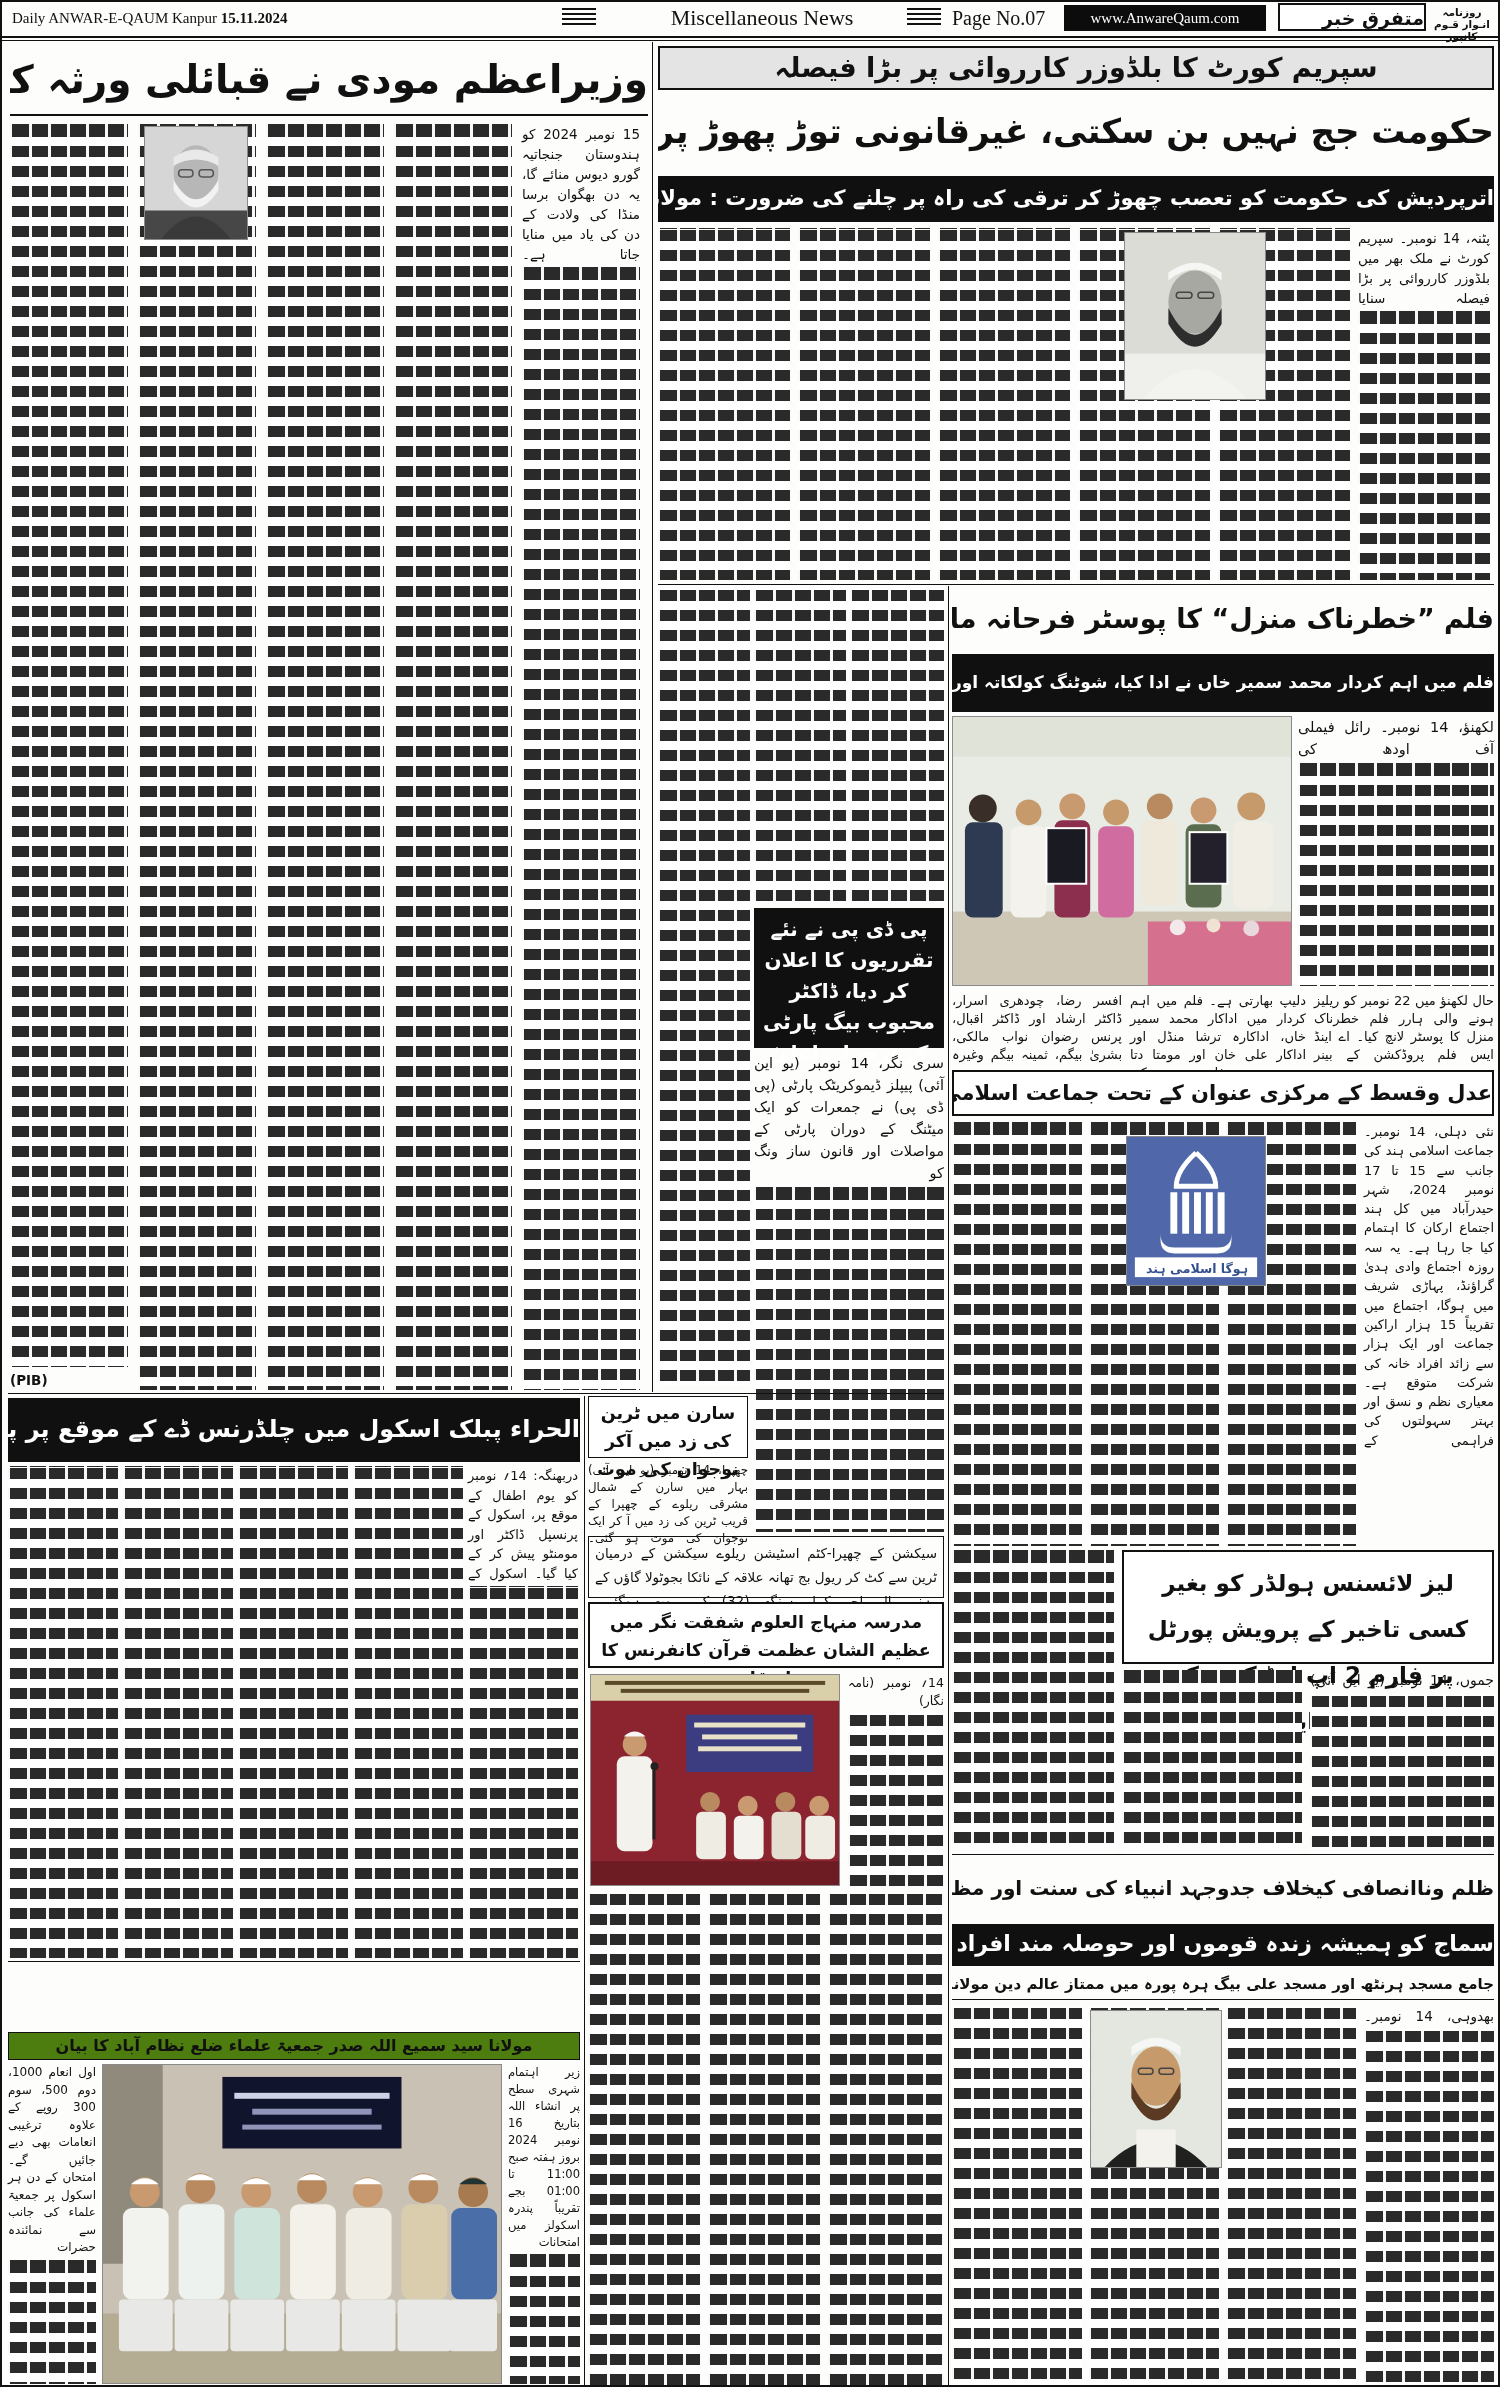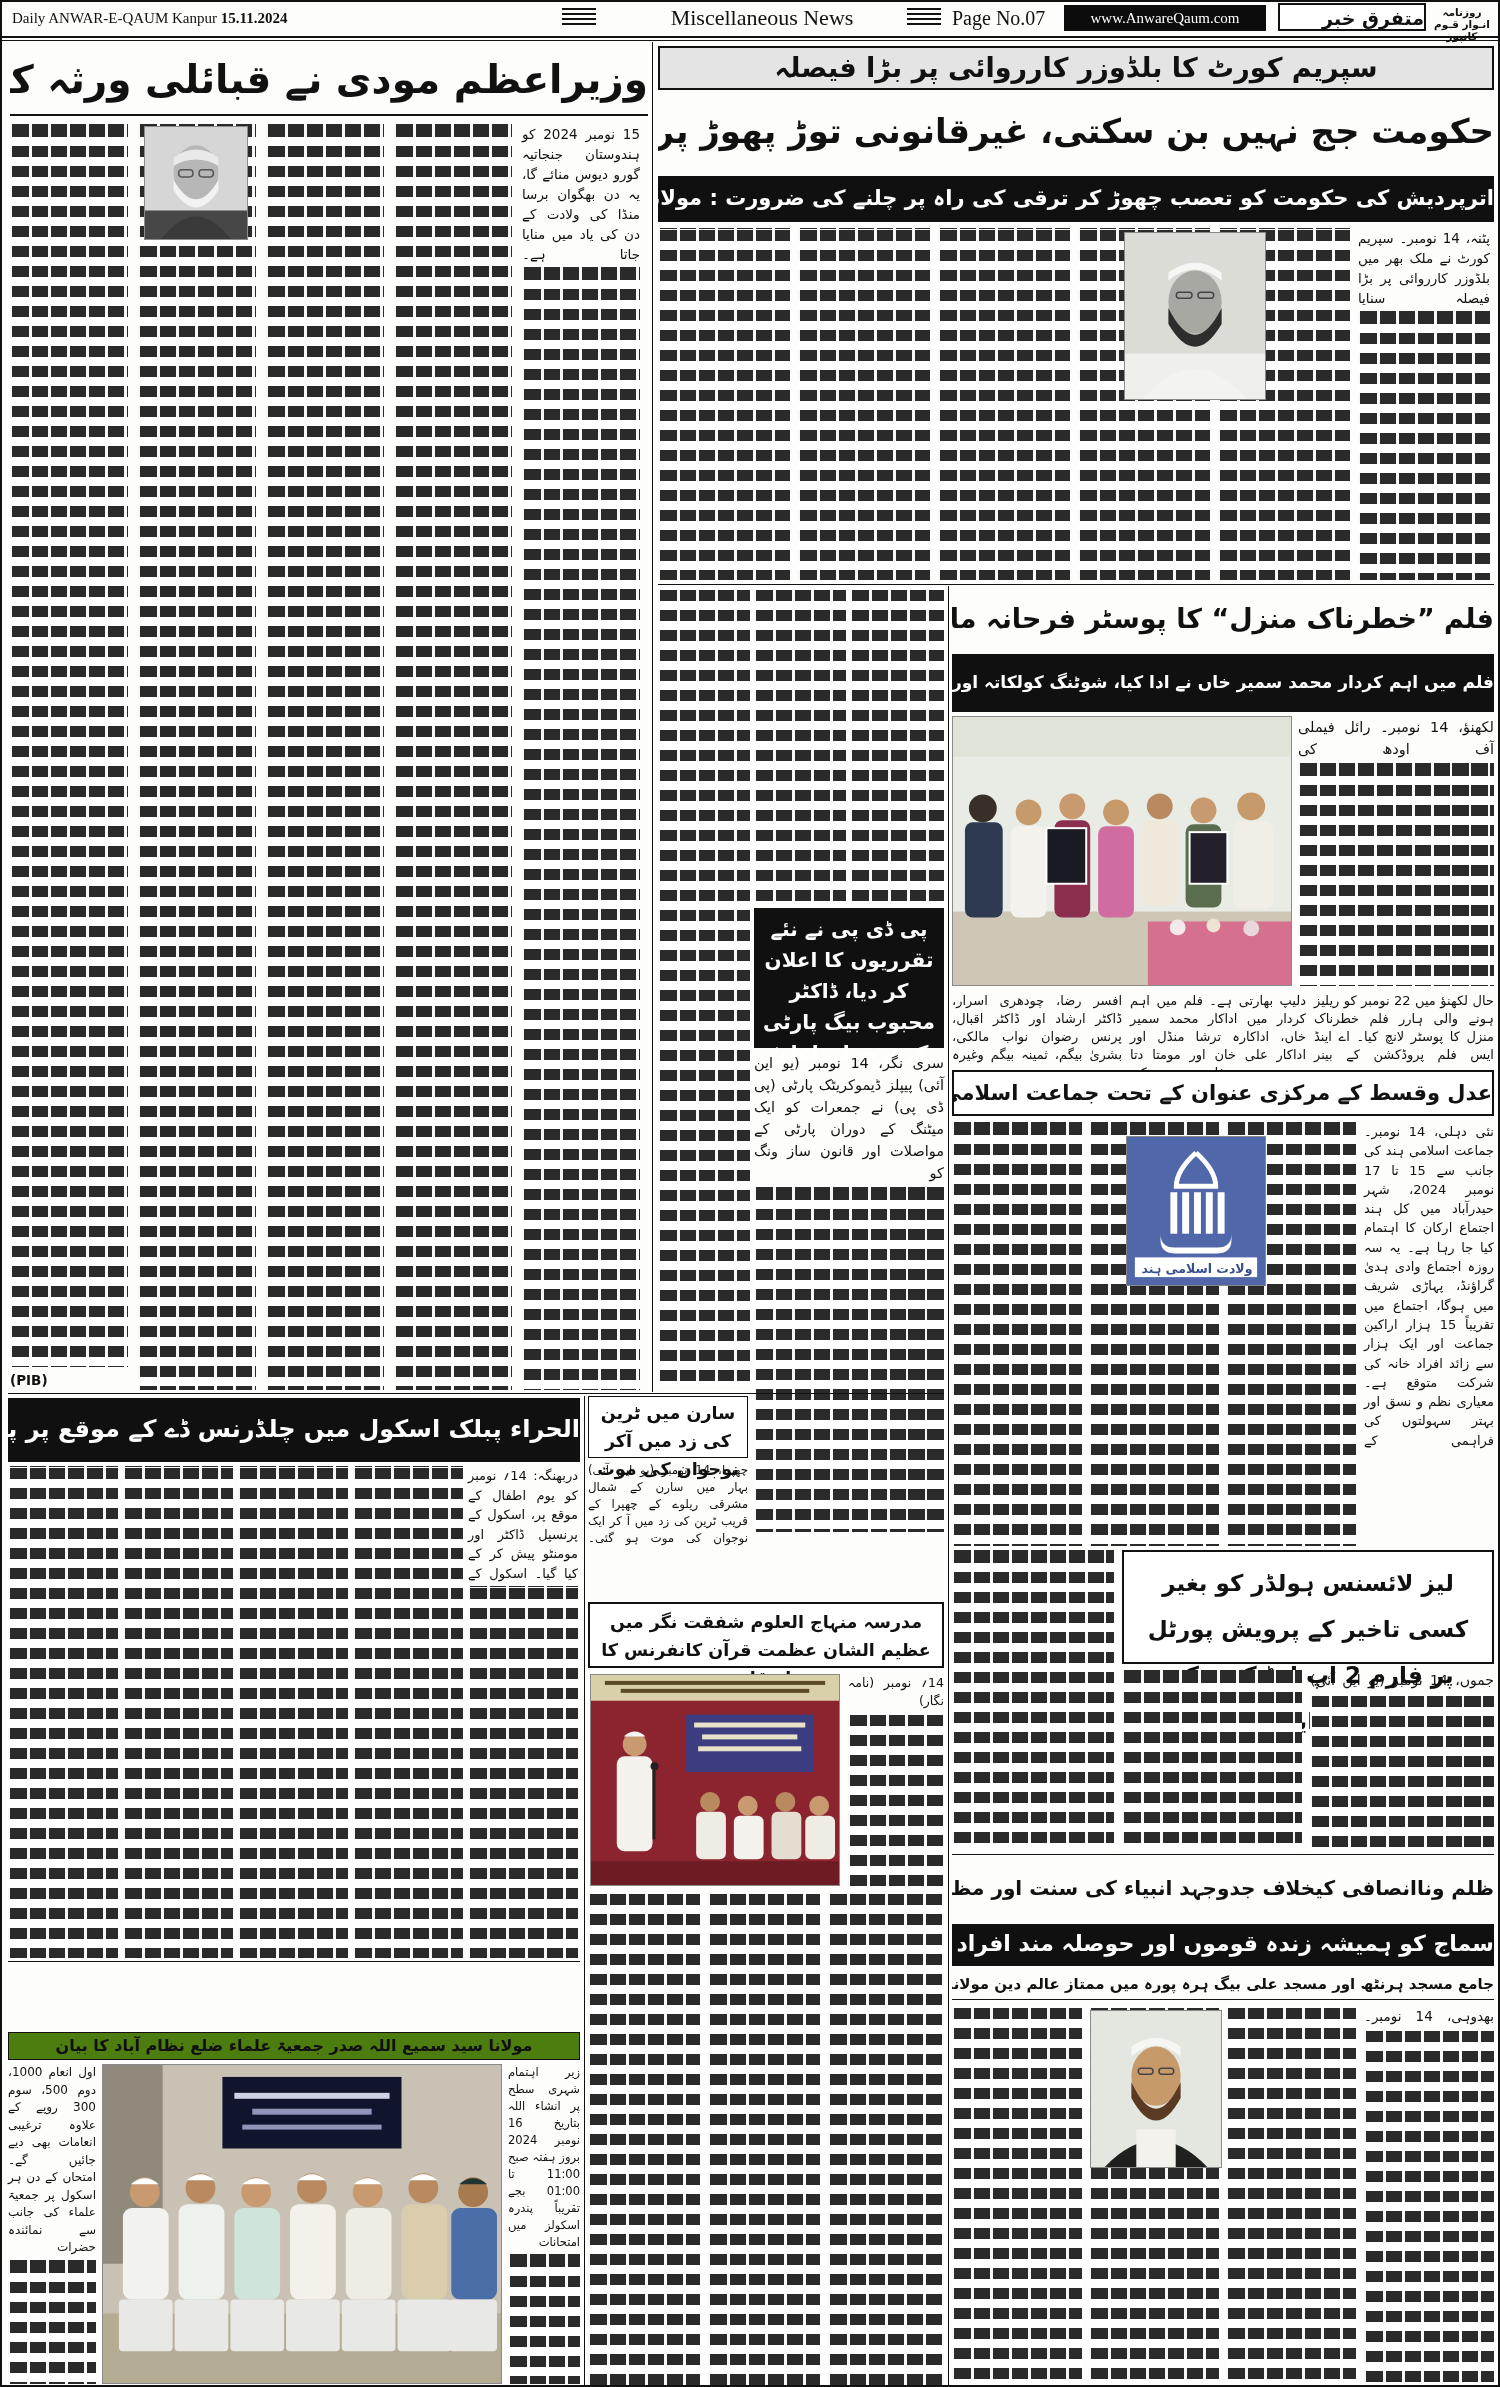--- a/index.html
+++ b/index.html
@@ -188,37 +188,40 @@
       <g fill="#fff">
         <rect x="44" y="56" width="7" height="42"></rect>
           <rect x="56" y="56" width="7" height="42"></rect>
         <rect x="68" y="56" width="7" height="42"></rect>
           <rect x="80" y="56" width="7" height="42"></rect>
           <rect x="92" y="56" width="7" height="42"></rect>
         <path d="M34 98 q0 14 14 14 h44 q14 0 14 -14 v6 q0 14 -14 14 h-44 q-14 0 -14 -14 z"></path>
       </g>
       <rect x="8" y="122" width="124" height="20" fill="#fff"></rect>
     </svg>
-    <div class="abs u" style="left:8px;top:122px;width:124px;height:20px;color:#35508f;font-weight:bold;font-size:12.5px;line-height:20px;text-align:center;">ولادت اسلامی ہند</div>
+    <div class="abs u" style="left:8px;top:122px;width:124px;height:20px;color:#35508f;font-weight:bold;font-size:12.5px;line-height:20px;text-align:center;">ہوگا اسلامی ہند</div>
   </div>
 
   <div class="abs u boxed" style="left:1120px;top:1548px;width:372px;height:114px;padding:8px 10px;">
     <div class="cap" style="font-size:23px;line-height:46px;text-align:center;">لیز لائسنس ہولڈر کو بغیر کسی تاخیر کے پرویش پورٹل پر فارم 2 اپ لوڈ کرنے کی ہدایت</div>
   </div>
   <div class="abs u col" style="left:1308px;top:1668px;width:184px;height:182px;">
     <p class="txt" style="font-size:14px;line-height:21px;">جموں، 14 نومبر (یو این آئی)</p>
     <div class="gkfill"></div>
   </div>
   <div class="abs gk" style="left:1120px;top:1668px;width:180px;height:182px;"></div>
 
   <div class="abs hline" style="left:6px;top:1391px;width:936px;"></div>
   <div class="abs u boxed" style="left:586px;top:1394px;width:160px;height:62px;padding:2px 4px;border-width:1.5px;">
     <div class="cap" style="font-size:17.5px;line-height:28px;text-align:center;">سارن میں ٹرین کی زد میں آکر نوجوان کی موت</div>
   </div>
   <p class="abs u txt" style="left:586px;top:1460px;width:160px;height:70px;font-size:11.8px;line-height:17px;">چھپرا، 14 نومبر (یو این آئی) بہار میں سارن کے شمال مشرقی ریلوے کے چھپرا کے قریب ٹرین کی زد میں آ کر ایک نوجوان کی موت ہو گئی۔</p>
+  <div class="abs u" style="left:586px;top:1534px;width:356px;height:62px;border:1px solid #111;padding:4px 6px;box-sizing:border-box;">
+    <p class="txt" style="font-size:13.5px;line-height:24px;">سیکشن کے چھپرا-کٹم اسٹیشن ریلوے سیکشن کے درمیان ٹرین سے کٹ کر ریول بج تھانہ علاقہ کے نائکا بجوٹولا گاؤں کے رہنے والے اجے کمار سنگھ (32) کی موت ہوگئی۔</p>
+  </div>
 
   <div class="abs u boxed" style="left:586px;top:1600px;width:356px;height:66px;padding:4px 6px;">
     <div class="cap" style="font-size:17.5px;line-height:28px;text-align:center;">مدرسہ منہاج العلوم شفقت نگر میں عظیم الشان عظمت قرآن کانفرنس کا انعقاد</div>
   </div>
 
   <div class="abs photo" style="left:588px;top:1672px;width:250px;height:212px;">
     <svg viewBox="0 0 250 212" preserveAspectRatio="none">
       <rect width="250" height="212" fill="#8c2430"></rect>
       <rect x="0" y="0" width="250" height="26" fill="#d9cfa8"></rect>
       <rect x="14" y="6" width="222" height="4" fill="#5a4a2a"></rect>

